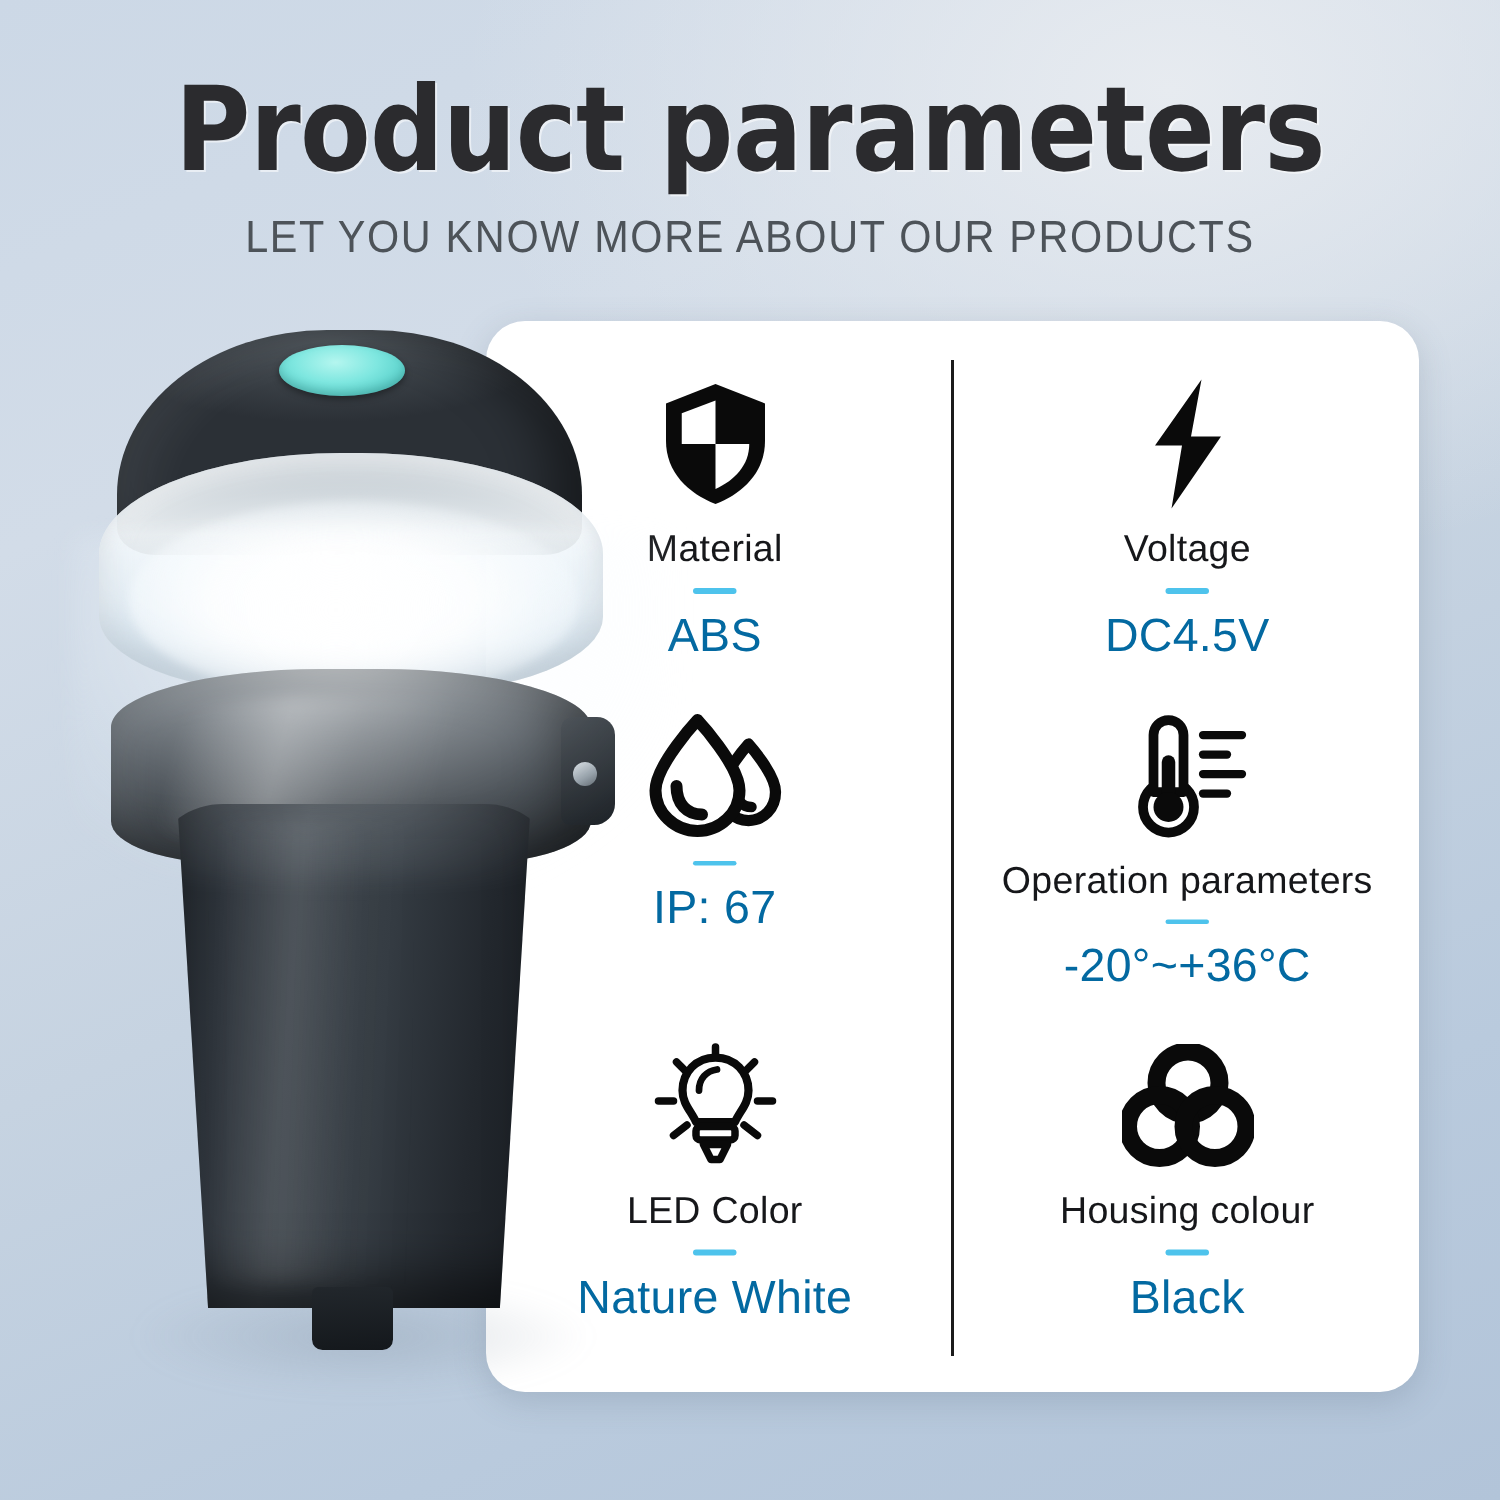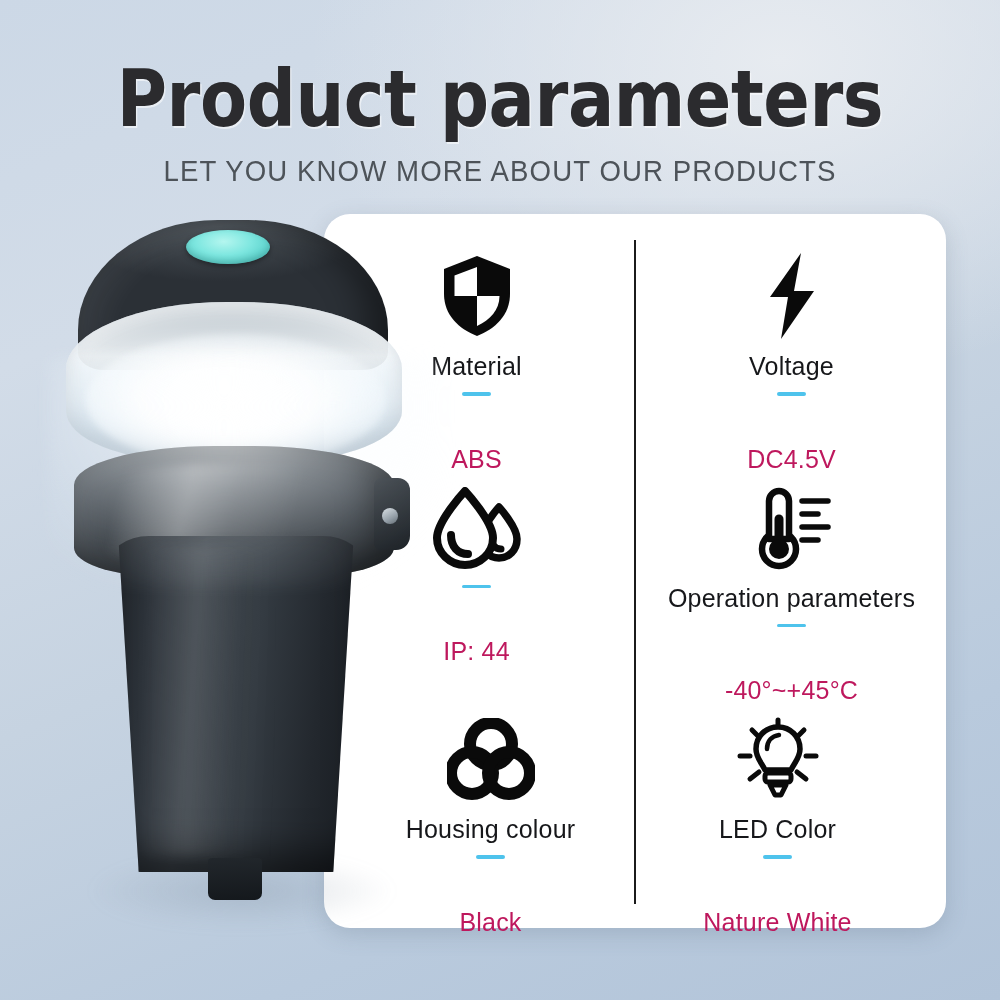--- a/index.html
+++ b/index.html
@@ -28,21 +28,21 @@
       linear-gradient(157deg, #ccd8e6 0%, #d2dce8 26%, #c6d3e1 52%, #b9cadd 78%, #b2c4d9 100%);
     overflow: hidden;
   }
 
   
   .header {
     position: absolute;
     top: 0; left: 0;
     width: 1000px;
     text-align: center;
-    padding-top: 60px;
+    padding-top: 48px;
   }
 
   .main-title {
     font-family: "DejaVu Sans", sans-serif;
     font-size: 78px;
     font-weight: 700;
     line-height: 1;
     letter-spacing: -0.5px;
     color: #2b2b2e;
     transform: scaleX(0.88);
@@ -286,26 +286,25 @@
 
   .spec-dash {
     width: 29px;
     height: 3.5px;
     background: #4ec3ec;
     border-radius: 2px;
     margin: 11px 0 10px 0;
   }
 
   .spec-value {
-    font-size: 25px;
+    font-size: 31px;
     font-weight: 400;
-    color: #be185d;
+    color: #0369a1;
     letter-spacing: 0.2px;
     white-space: nowrap;
-    margin-top: 39px;
   }
 </style>
 </head>
 <body>
 
 <div id="page">
 
   <div class="header">
     <div class="main-title">Product parameters</div>
     <div class="sub-title">LET YOU KNOW MORE ABOUT OUR PRODUCTS</div>
@@ -361,21 +360,21 @@
           <svg width="92" height="82" viewBox="0 0 92 82" aria-hidden="true">
 
             <path d="M68 20 C68 20 86 40 86 52 C86 63 78 71 68 71 C58 71 50 63 50 52 C50 40 68 20 68 20 Z" fill="none" stroke="#0a0a0a" stroke-width="7.5" stroke-linejoin="round"></path>
             <path d="M60 50 C60 58 64 62 70 62" fill="none" stroke="#0a0a0a" stroke-width="7" stroke-linecap="round"></path>
 
             <path d="M34 4 C34 4 62 34 62 51 C62 66 49 78 34 78 C19 78 6 66 6 51 C6 34 34 4 34 4 Z" fill="#ffffff" stroke="#0a0a0a" stroke-width="8" stroke-linejoin="round"></path>
             <path d="M20 48 C20 60 27 67 37 67" fill="none" stroke="#0a0a0a" stroke-width="8" stroke-linecap="round"></path>
           </svg>
         </div>
         <div class="spec-dash"></div>
-        <div class="spec-value">IP: 44</div>
+        <div class="spec-value">IP: 67</div>
       </div>
 
       <div class="spec col-right">
         <div class="spec-icon">
           <svg width="92" height="86" viewBox="0 0 92 86" aria-hidden="true">
 
             <circle cx="33" cy="64" r="17" fill="#ffffff" stroke="#0a0a0a" stroke-width="6.5"></circle>
 
             <path d="M33 6 C27.5 6 23 10.5 23 16 L23 54 L43 54 L43 16 C43 10.5 38.5 6 33 6 Z" fill="#ffffff" stroke="#0a0a0a" stroke-width="6.5" stroke-linejoin="round"></path>
 
@@ -383,34 +382,21 @@
             <circle cx="33" cy="64" r="10" fill="#0a0a0a"></circle>
 
             <path d="M56 16 L82 16" stroke="#0a0a0a" stroke-width="5.5" stroke-linecap="round"></path>
             <path d="M56 29 L72 29" stroke="#0a0a0a" stroke-width="5.5" stroke-linecap="round"></path>
             <path d="M56 42 L82 42" stroke="#0a0a0a" stroke-width="5.5" stroke-linecap="round"></path>
             <path d="M56 55 L72 55" stroke="#0a0a0a" stroke-width="5.5" stroke-linecap="round"></path>
           </svg>
         </div>
         <div class="spec-label">Operation parameters</div>
         <div class="spec-dash"></div>
-        <div class="spec-value">-40°~+45°C</div>
-      </div>
-
-      <div class="spec col-right">
-        <div class="spec-icon">
-          <svg width="88" height="82" viewBox="0 0 88 82" aria-hidden="true">
-            <circle cx="44" cy="26" r="21" fill="none" stroke="#0a0a0a" stroke-width="12"></circle>
-            <circle cx="25" cy="55" r="21" fill="none" stroke="#0a0a0a" stroke-width="12"></circle>
-            <circle cx="62" cy="55" r="21" fill="none" stroke="#0a0a0a" stroke-width="12"></circle>
-          </svg>
-        </div>
-        <div class="spec-label">Housing colour</div>
-        <div class="spec-dash"></div>
-        <div class="spec-value">Black</div>
+        <div class="spec-value">-20°~+36°C</div>
       </div>
 
       <div class="spec col-left">
         <div class="spec-icon">
           <svg width="92" height="86" viewBox="0 0 92 86" aria-hidden="true">
             <g stroke="#0a0a0a" stroke-width="5" stroke-linecap="round" fill="none">
 
               <path d="M46 4 L46 9"></path>
               <path d="M20 14 L27 21"></path>
               <path d="M72 14 L65 21"></path>
@@ -426,16 +412,29 @@
 
             <rect x="33" y="57" width="26" height="9" rx="3" fill="none" stroke="#0a0a0a" stroke-width="5"></rect>
             <path d="M38 69 L54 69 L49 79 L43 79 Z" fill="none" stroke="#0a0a0a" stroke-width="5" stroke-linejoin="round"></path>
           </svg>
         </div>
         <div class="spec-label">LED Color</div>
         <div class="spec-dash"></div>
         <div class="spec-value">Nature White</div>
       </div>
 
+      <div class="spec col-right">
+        <div class="spec-icon">
+          <svg width="88" height="82" viewBox="0 0 88 82" aria-hidden="true">
+            <circle cx="44" cy="26" r="21" fill="none" stroke="#0a0a0a" stroke-width="12"></circle>
+            <circle cx="25" cy="55" r="21" fill="none" stroke="#0a0a0a" stroke-width="12"></circle>
+            <circle cx="62" cy="55" r="21" fill="none" stroke="#0a0a0a" stroke-width="12"></circle>
+          </svg>
+        </div>
+        <div class="spec-label">Housing colour</div>
+        <div class="spec-dash"></div>
+        <div class="spec-value">Black</div>
+      </div>
+
     </div>
   </div>
 
 </div>
 
 </body></html>

